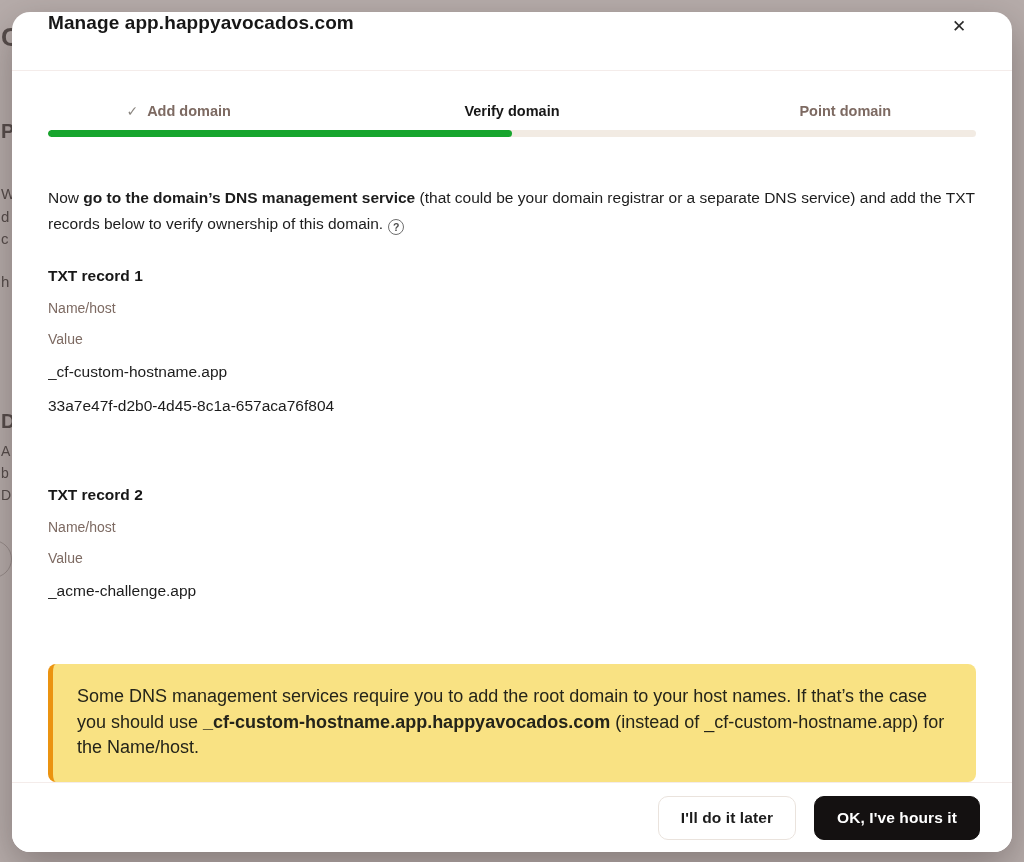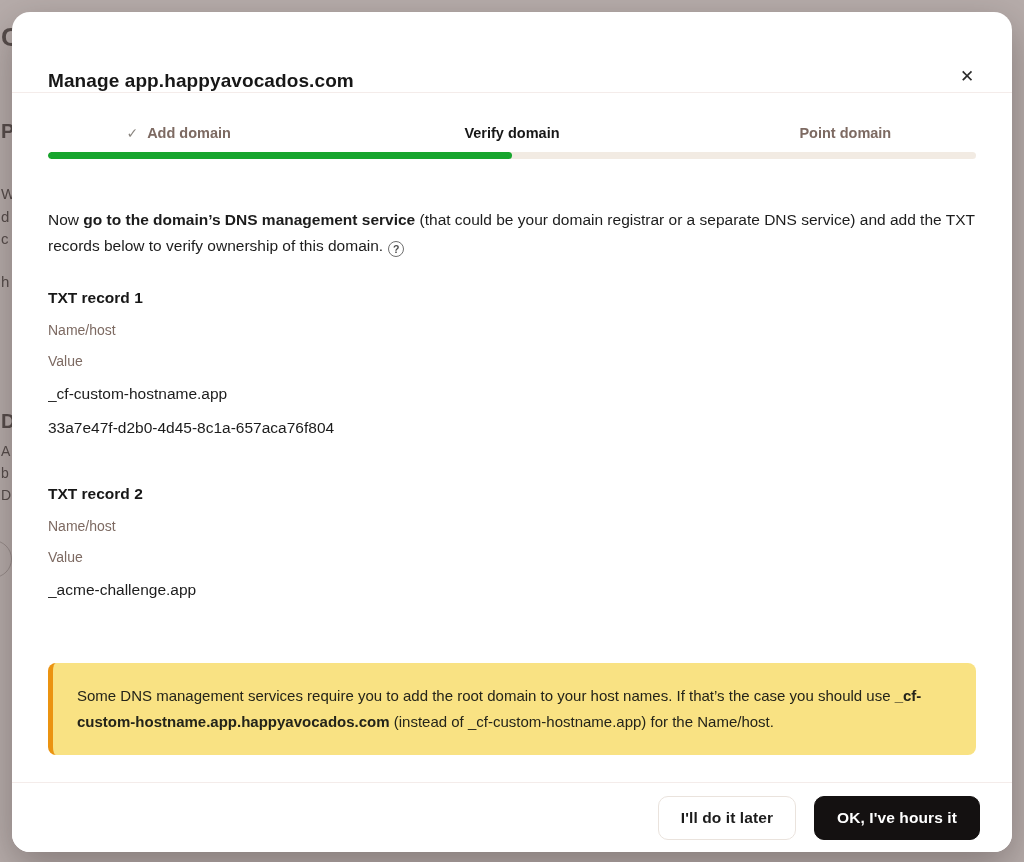--- a/index.html
+++ b/index.html
@@ -25,22 +25,22 @@
 
   
   .modal {
     position:absolute; left:12px; top:12px; width:1000px; height:840px;
     background:#ffffff; border-radius:18px; z-index:2;
     box-shadow:0 14px 40px rgba(40,30,28,.35);
     overflow:hidden;
   }
 
   .modal-header {
-    height:81px; display:flex; align-items:flex-end; justify-content:space-between;
-    padding:0 30px 0 36px; border-bottom:1px solid #f4ecea;
+    height:59px; display:flex; align-items:flex-start; justify-content:space-between;
+    padding:0 38px 0 36px; border-bottom:1px solid #f4ecea;
   }
   .modal-title { font-size:19px; font-weight:700; color:#171717; letter-spacing:.1px; }
   .close-btn {
     width:30px; height:30px; border:none; background:transparent; cursor:pointer;
     font-size:17px; line-height:30px; color:#2b2b2b; font-family:inherit;
   }
 
   
   .stepper-row { display:flex; margin-top:32px; }
   .stepper-step {
@@ -60,35 +60,35 @@
   .intro { margin-top:48px; font-size:15.5px; line-height:26px; color:#1c1c1c; }
   .intro b, .warning b { font-weight:700; }
   .help-icon {
     display:inline-flex; align-items:center; justify-content:center;
     width:16px; height:16px; border:1px solid #6f6f6f; border-radius:50%;
     font-size:10.5px; color:#4d4d4d; margin-left:5px; vertical-align:-2px;
     font-weight:600; cursor:default;
   }
 
   .record { margin-top:30px; }
-  .record.second { margin-top:48px; }
+  .record.second { margin-top:71px; }
   .record-title { font-size:15.5px; font-weight:700; color:#171717; }
   .record-grid { display:grid; grid-template-columns:1fr; column-gap:0; }
   .record-grid .col-label {
     margin-top:15px; font-size:14px; color:#7d6a62; font-weight:400;
   }
   .record-grid .col-value {
     margin-top:16px; font-size:15.5px; color:#1c1c1c;
     white-space:nowrap; overflow:hidden;
   }
 
   .warning {
     margin:64px 36px 0 36px; background:#f9e283; border-left:5px solid #eb9310;
     border-radius:8px; padding:20px 26px 21px 24px;
-    font-size:15px; line-height:25.5px; color:#24241a;
+    font-size:18px; line-height:25.5px; color:#24241a;
   }
 
   .footer-note { margin-top:22px; font-size:15.5px; line-height:26px; color:#1c1c1c; }
 
   .modal-footer {
     position:absolute; left:0; right:0; bottom:0; height:70px;
     border-top:1px solid #f4ecea; display:flex; align-items:center;
     justify-content:flex-end; gap:18px; padding:0 32px;
     background:#fff;
   }

